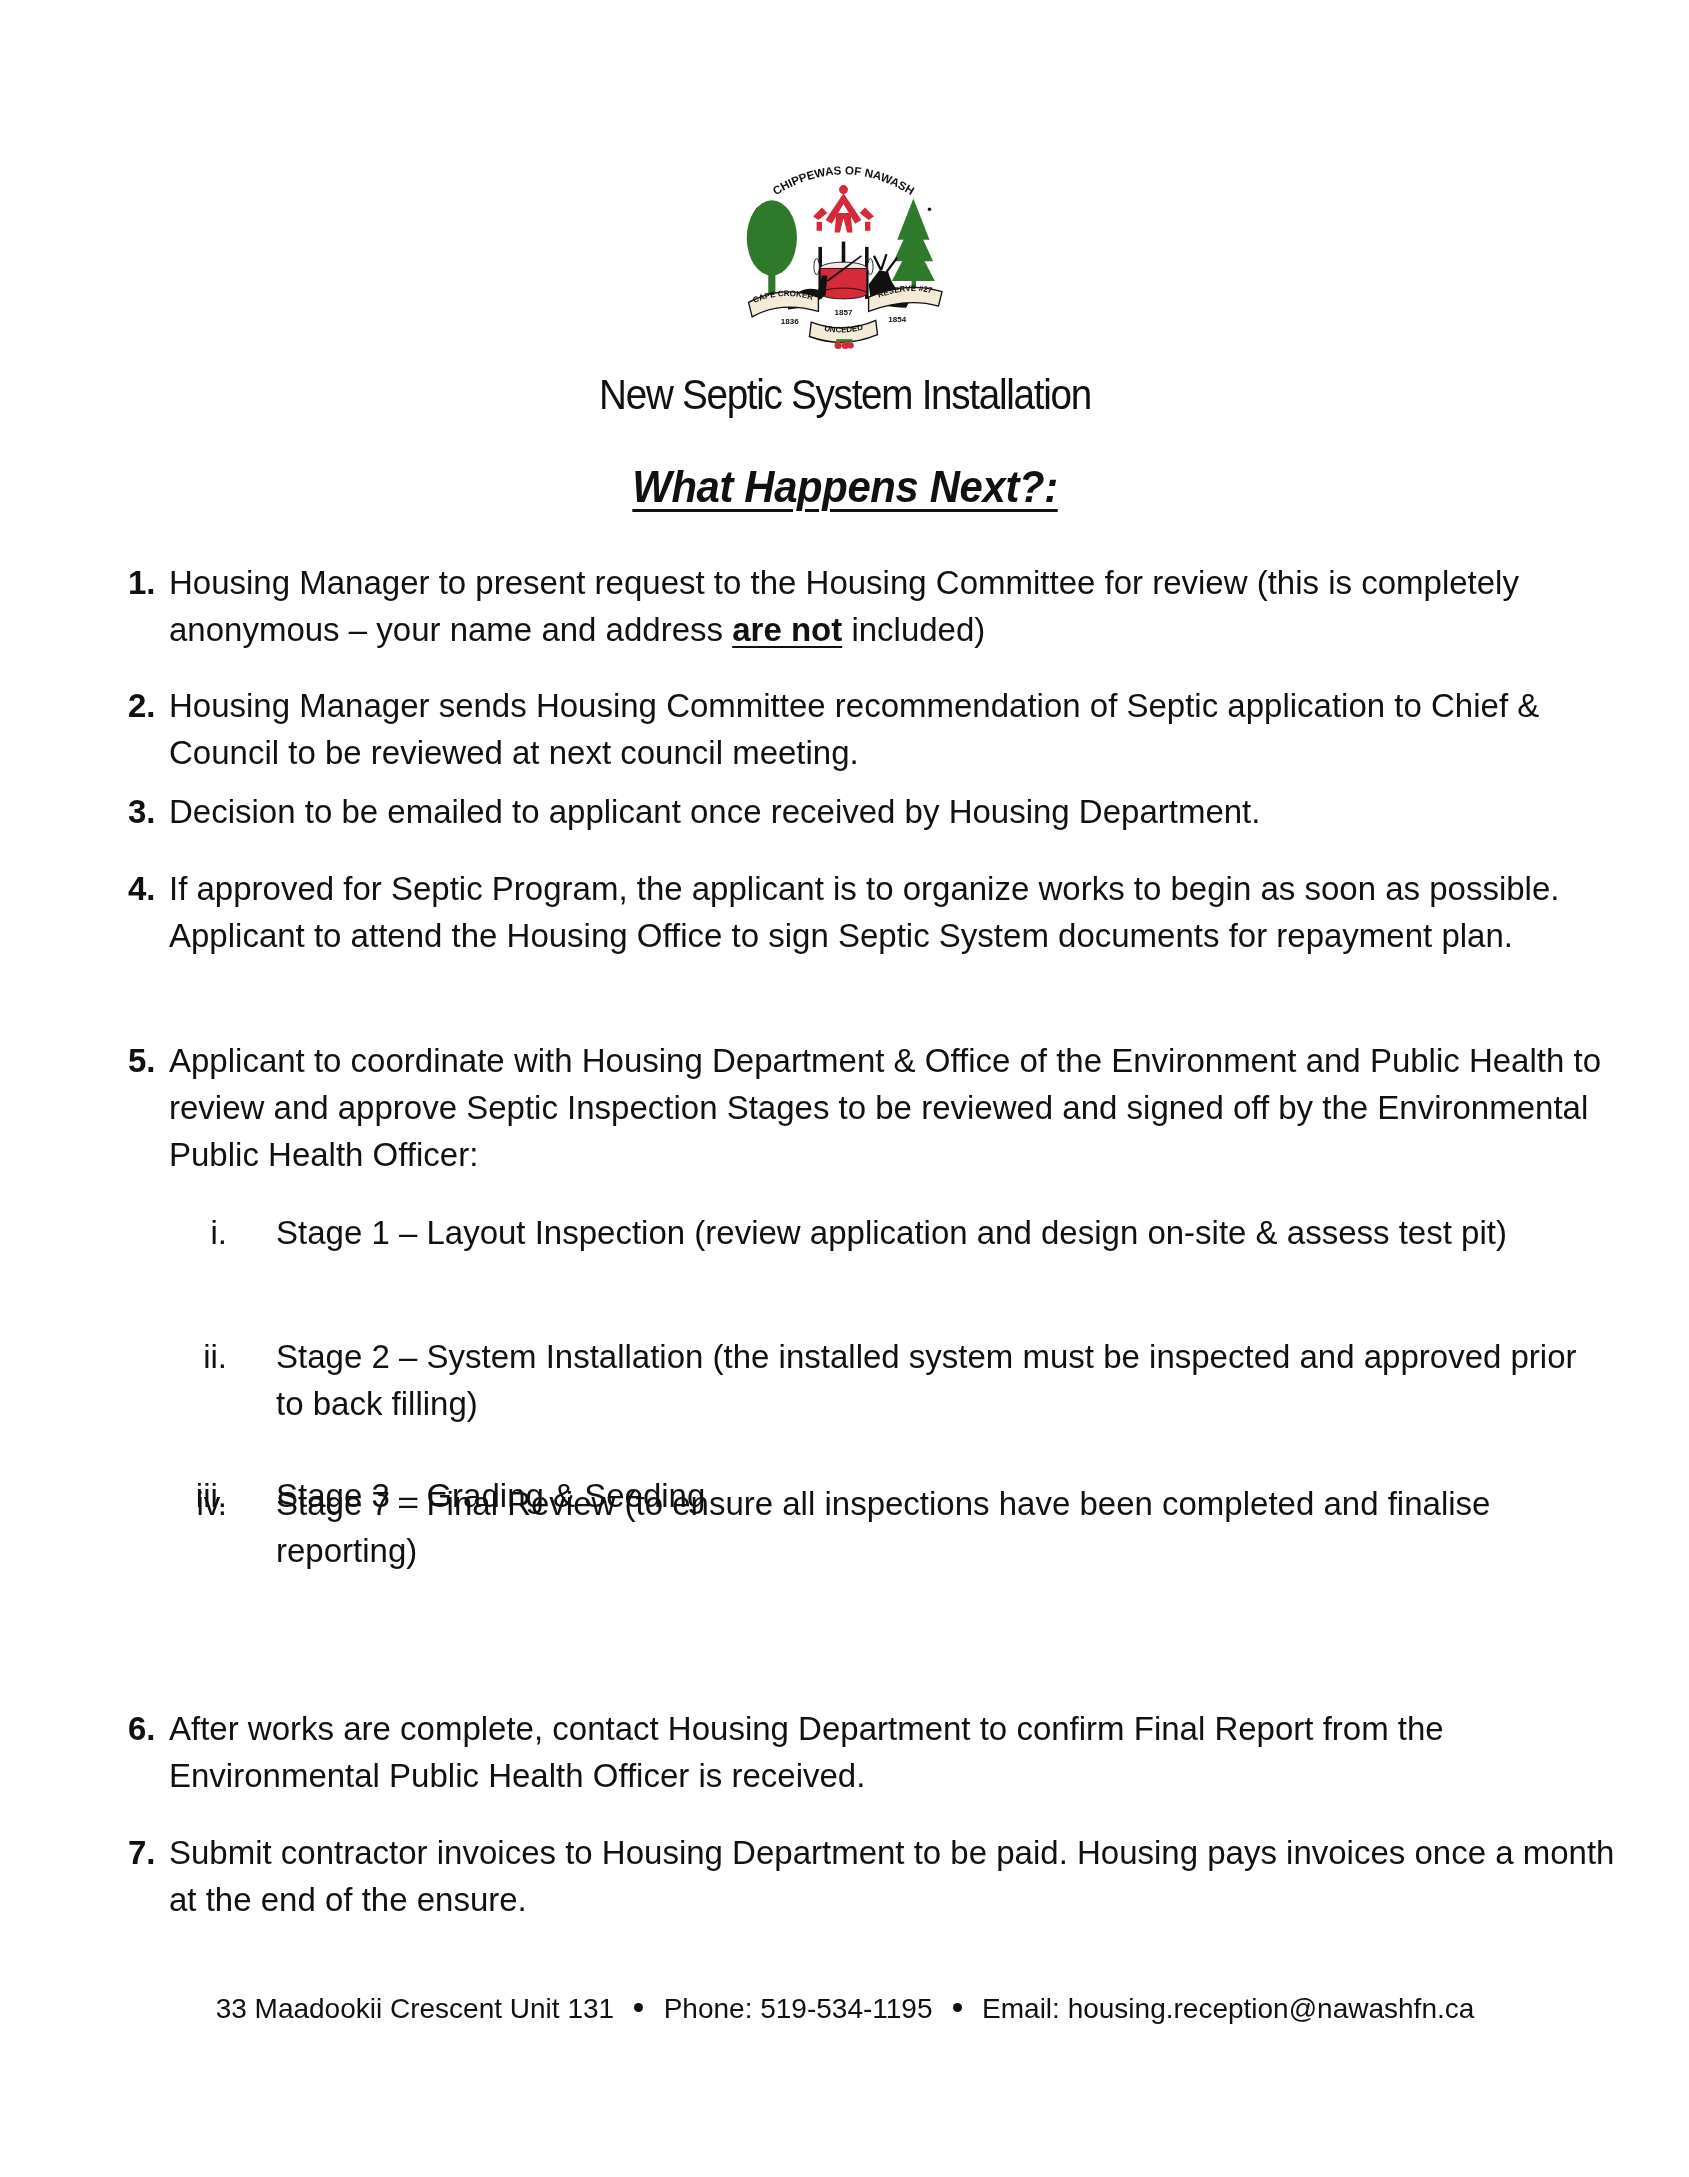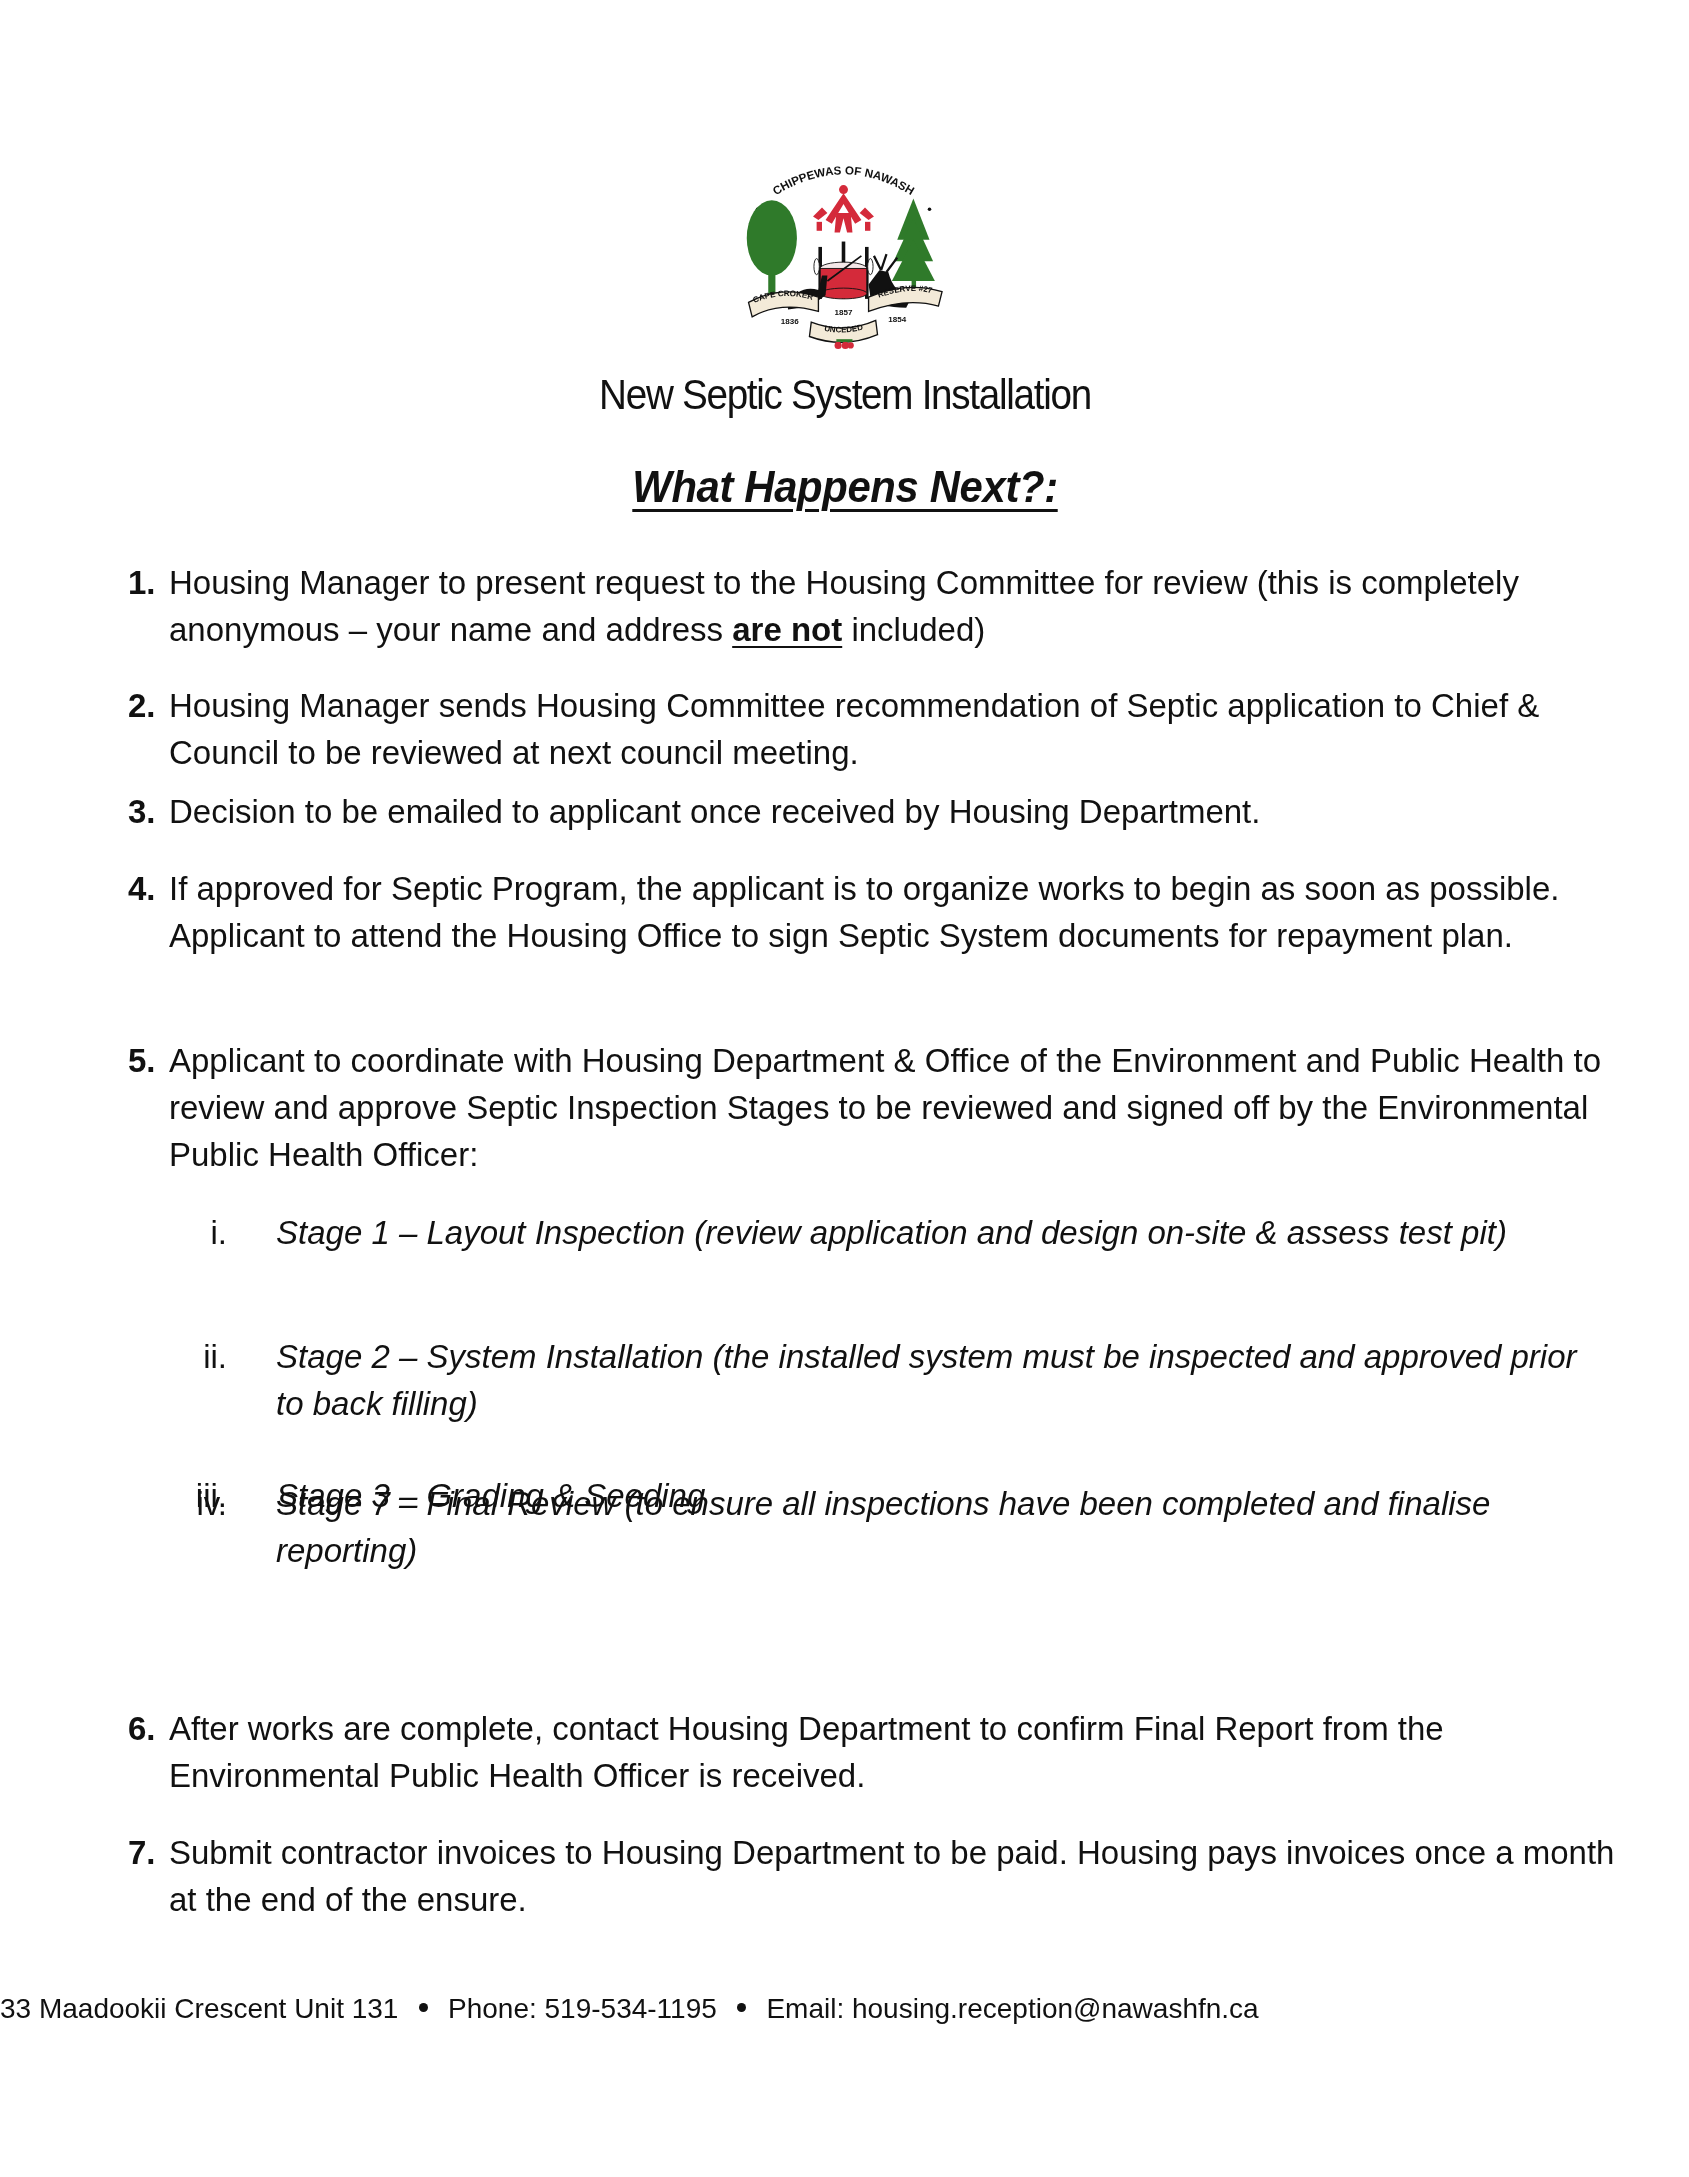--- a/index.html
+++ b/index.html
@@ -19,23 +19,23 @@
     text-decoration-thickness: 2.7px; text-underline-offset: 7.2px; letter-spacing: -0.4px;
     transform: scaleX(0.93); transform-origin: center;
   }
   .steps { position: absolute; left: 0; top: 0; width: 1690px; }
   .step { position: absolute; left: 128px; width: 1487px; font-size: 33px; line-height: 47px; }
   .step .num { position: absolute; left: 0; top: 0; font-weight: bold; }
   .step .txt { display: block; margin-left: 41px; }
   .step b.u { font-weight: bold; text-decoration: underline; text-underline-offset: 4.5px; text-decoration-thickness: 1.8px; }
   .stage { position: absolute; left: 179px; width: 1433px; font-size: 33px; line-height: 47px; }
   .stage .rn { position: absolute; left: 0; width: 48px; text-align: right; top: 0; }
-  .stage .txt { display: block; margin-left: 97px; font-style: italic; }
+  .stage .txt { display: block; margin-left: 97px; }
   .footer {
-    position: absolute; left: 0; width: 1690px; top: 1993px; 
+    position: absolute; left: 0; width: 1690px; top: 1993px; text-align: center;
     font-size: 28px; color: #111;
   }
   .footer .dot { display: inline-block; width: 9px; height: 9px; border-radius: 50%; background: #111; margin: 0 12.5px 5.4px 12.5px; vertical-align: middle; }
 </style>
 </head>
 <body>
 
 <svg class="logo" viewBox="0 0 240 224" xmlns="http://www.w3.org/2000/svg">
   <defs>
     <path id="arcTop" d="M 28 62 Q 120 -8 212 62"></path>

